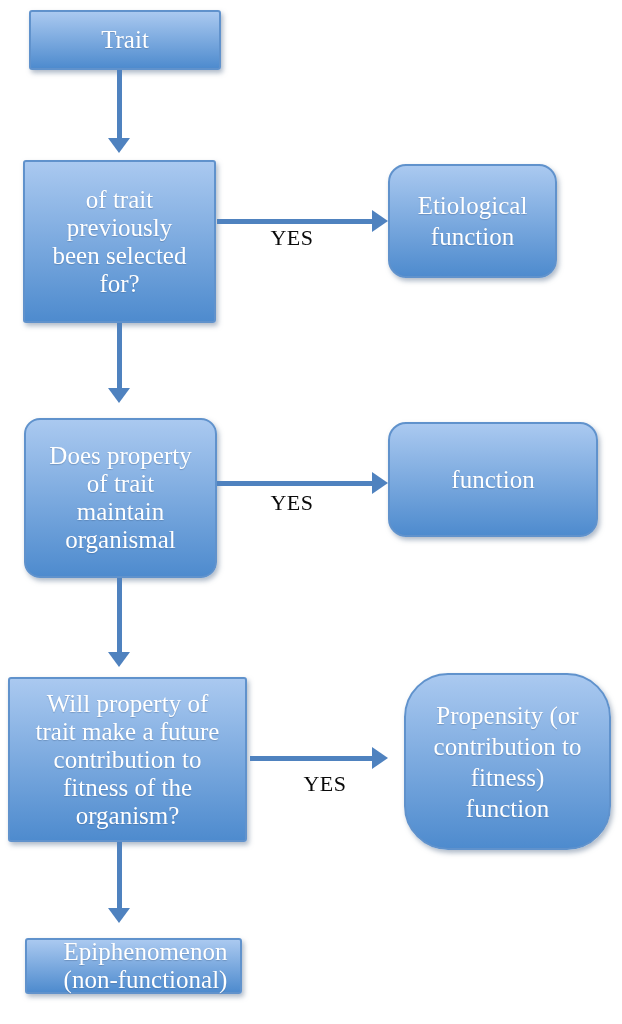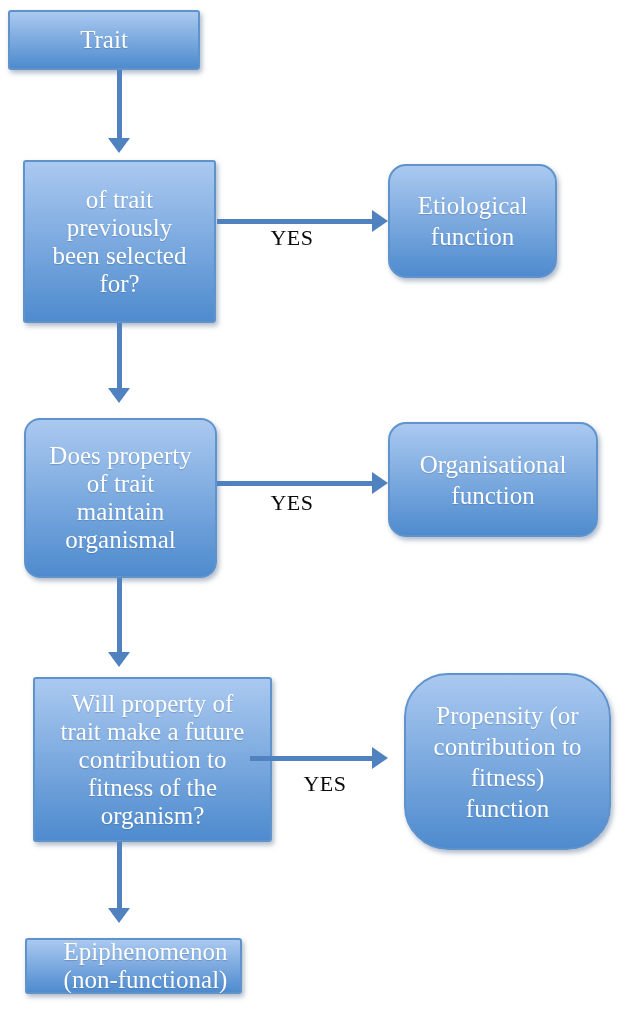--- a/index.html
+++ b/index.html
@@ -63,21 +63,21 @@
     color: var(--edge-label-text, #0a0a0a);
     letter-spacing: 0.5px;
     margin-top: 40px;
   }
 </style>
 </head>
 <body>
 
 <div class="canvas">
 
-  <div class="node rect" style="left:8px; top:10px; width:192px; height:60px;">
+  <div class="node rect" style="left:29px; top:10px; width:192px; height:60px;">
     <div class="line title-text">Trait</div>
   </div>
 
   <div class="stem v" style="left:117px; top:70px; height:68px;"></div>
   <div class="head down" style="left:108px; top:138px;"></div>
 
   <div class="node rect" style="left:23px; top:160px; width:193px; height:163px;">
     <div class="line">of trait</div>
     <div class="line">previously</div>
     <div class="line">been selected</div>
@@ -102,29 +102,28 @@
     <div class="line">of trait</div>
     <div class="line">maintain</div>
     <div class="line">organismal</div>
   </div>
 
   <div class="edge-label" style="left:268px; top:450px;">YES</div>
   <div class="stem h" style="left:217px; top:481px; width:155px;"></div>
   <div class="head right" style="left:372px; top:472px;"></div>
 
   <div class="node round" style="left:388px; top:422px; width:210px; height:115px;">
-    <div class="line">Organisational</div>
     <div class="line">function</div>
   </div>
 
   <div class="edge-label" style="left:60px; top:632px;">NO</div>
   <div class="stem v" style="left:117px; top:578px; height:74px;"></div>
   <div class="head down" style="left:108px; top:652px;"></div>
 
-  <div class="node rect" style="left:8px; top:677px; width:239px; height:165px;margin-left:25px;">
+  <div class="node rect" style="left:8px; top:677px; width:239px; height:165px;">
     <div class="line">Will property of</div>
     <div class="line">trait make a future</div>
     <div class="line">contribution to</div>
     <div class="line">fitness of the</div>
     <div class="line">organism?</div>
   </div>
 
   <div class="edge-label" style="left:301px; top:731px;">YES</div>
   <div class="stem h" style="left:250px; top:756px; width:122px;"></div>
   <div class="head right" style="left:372px; top:747px;"></div>

